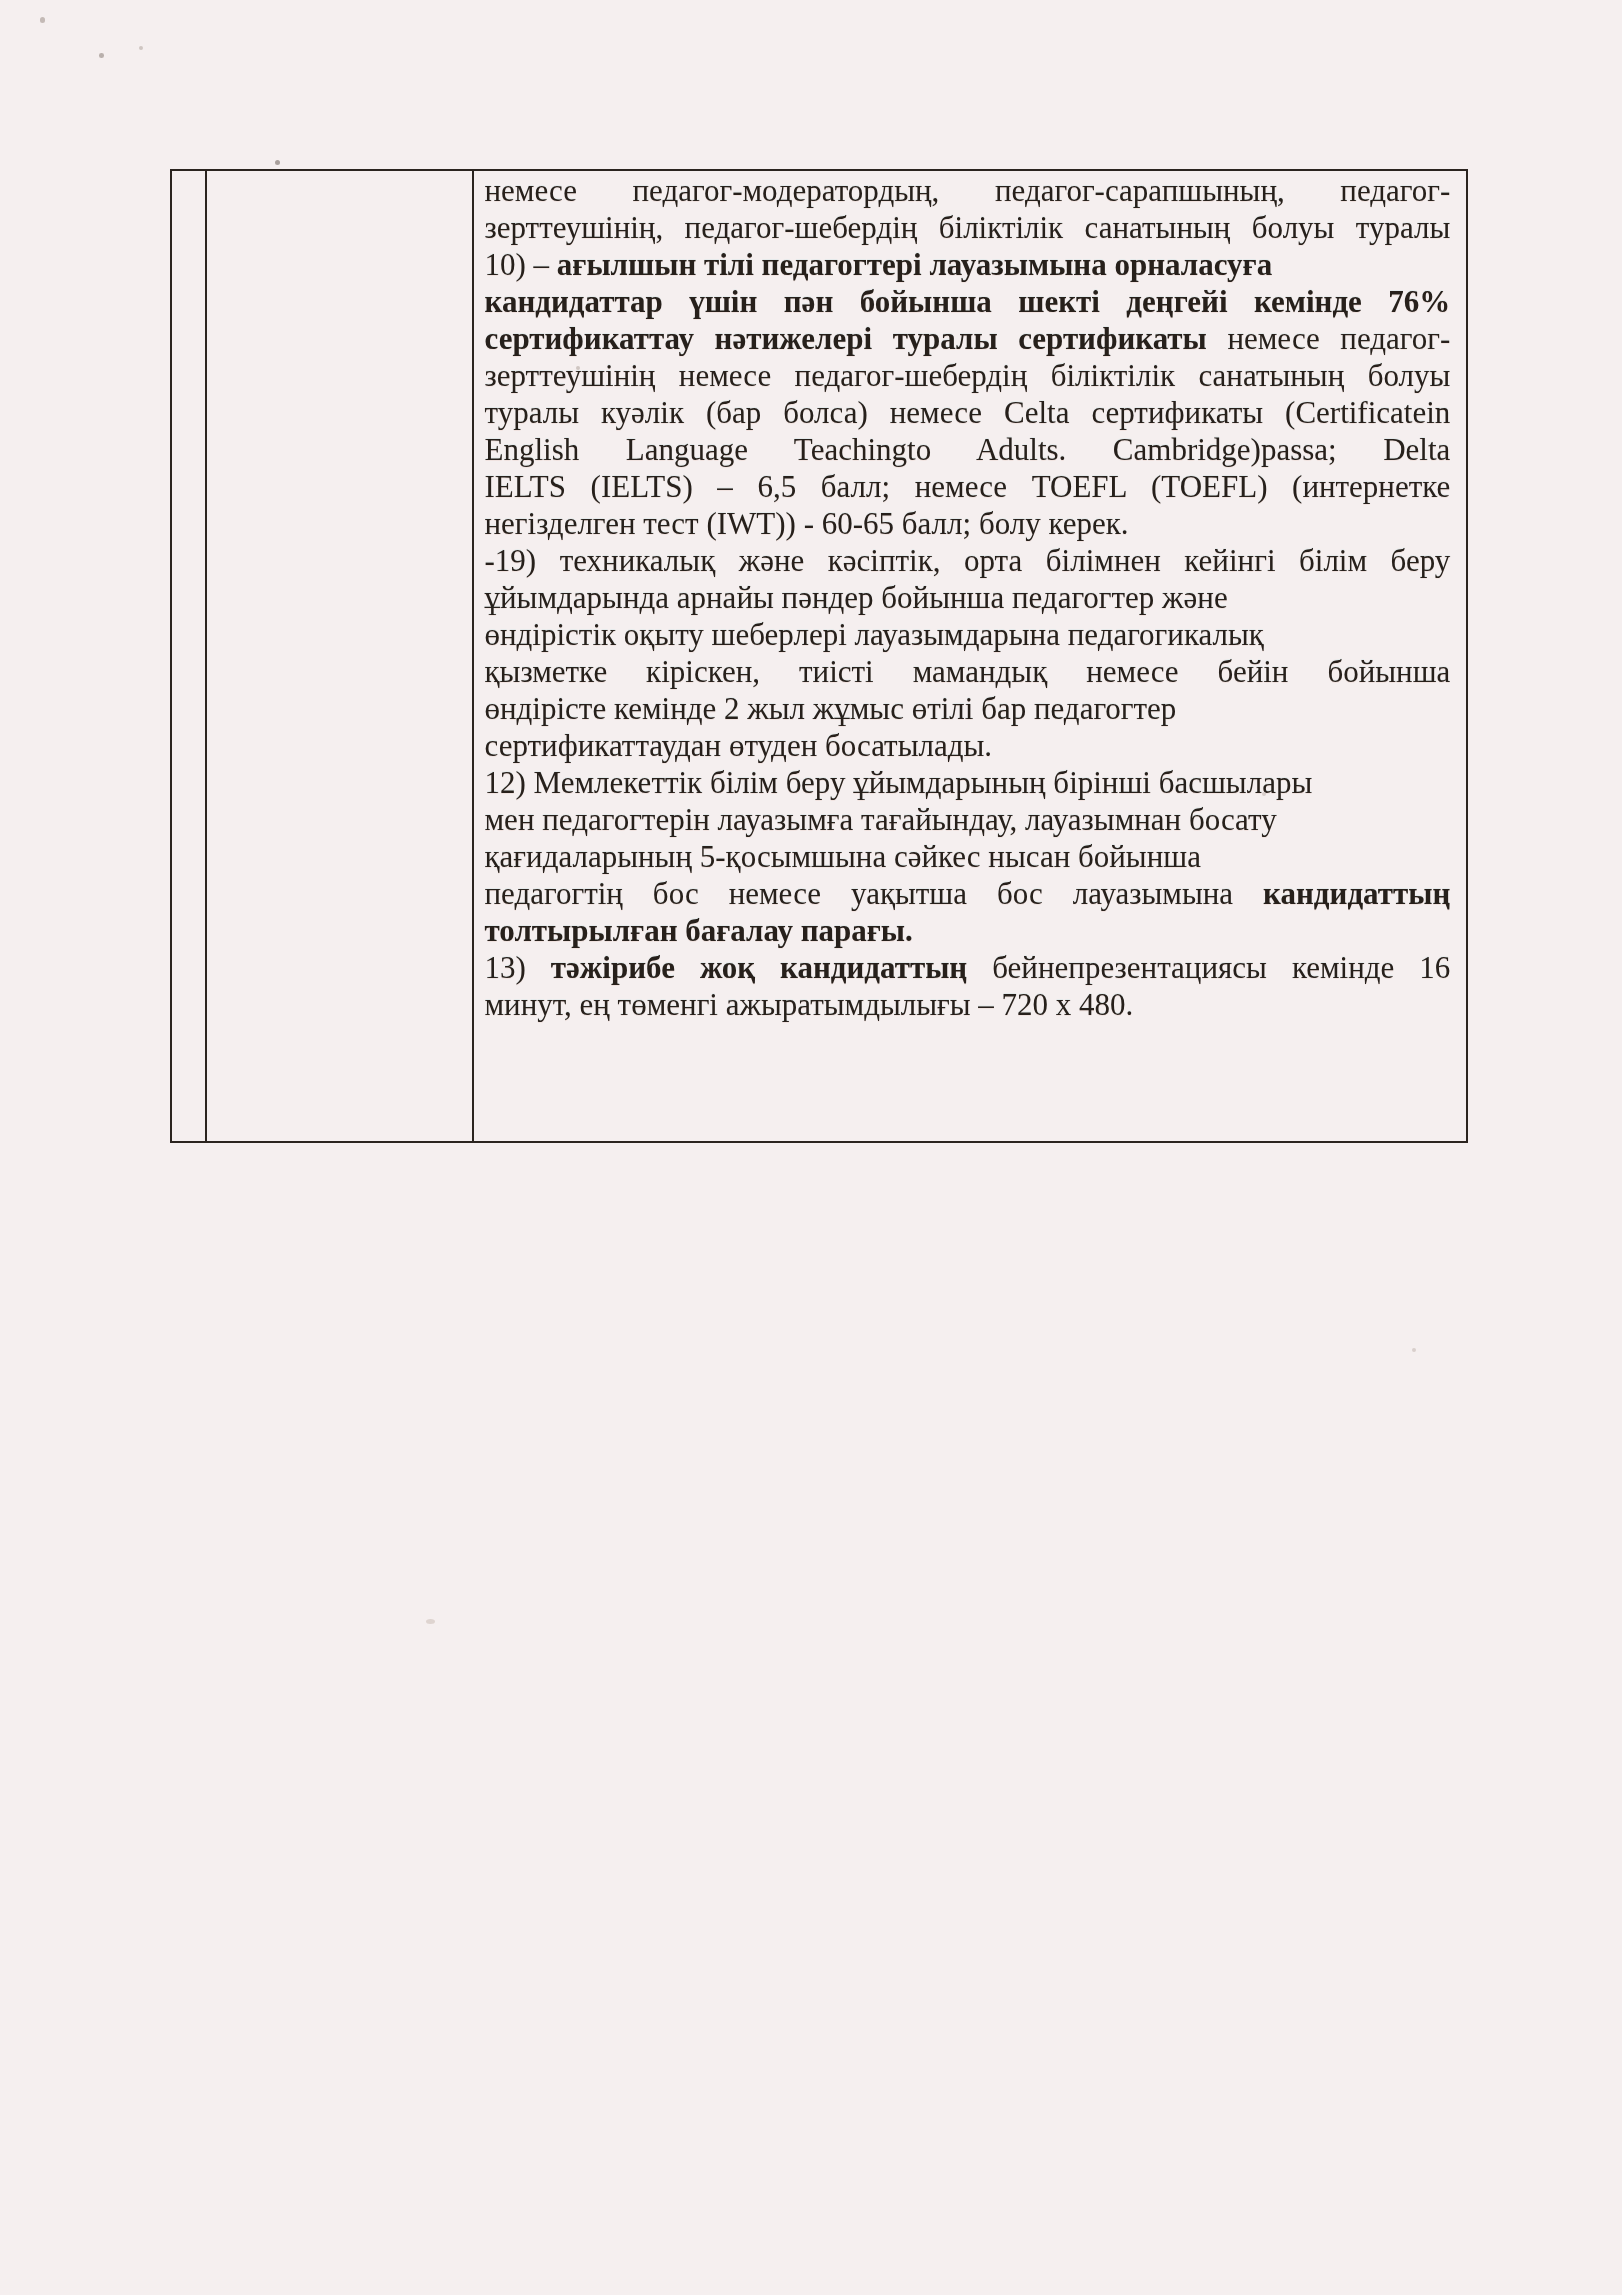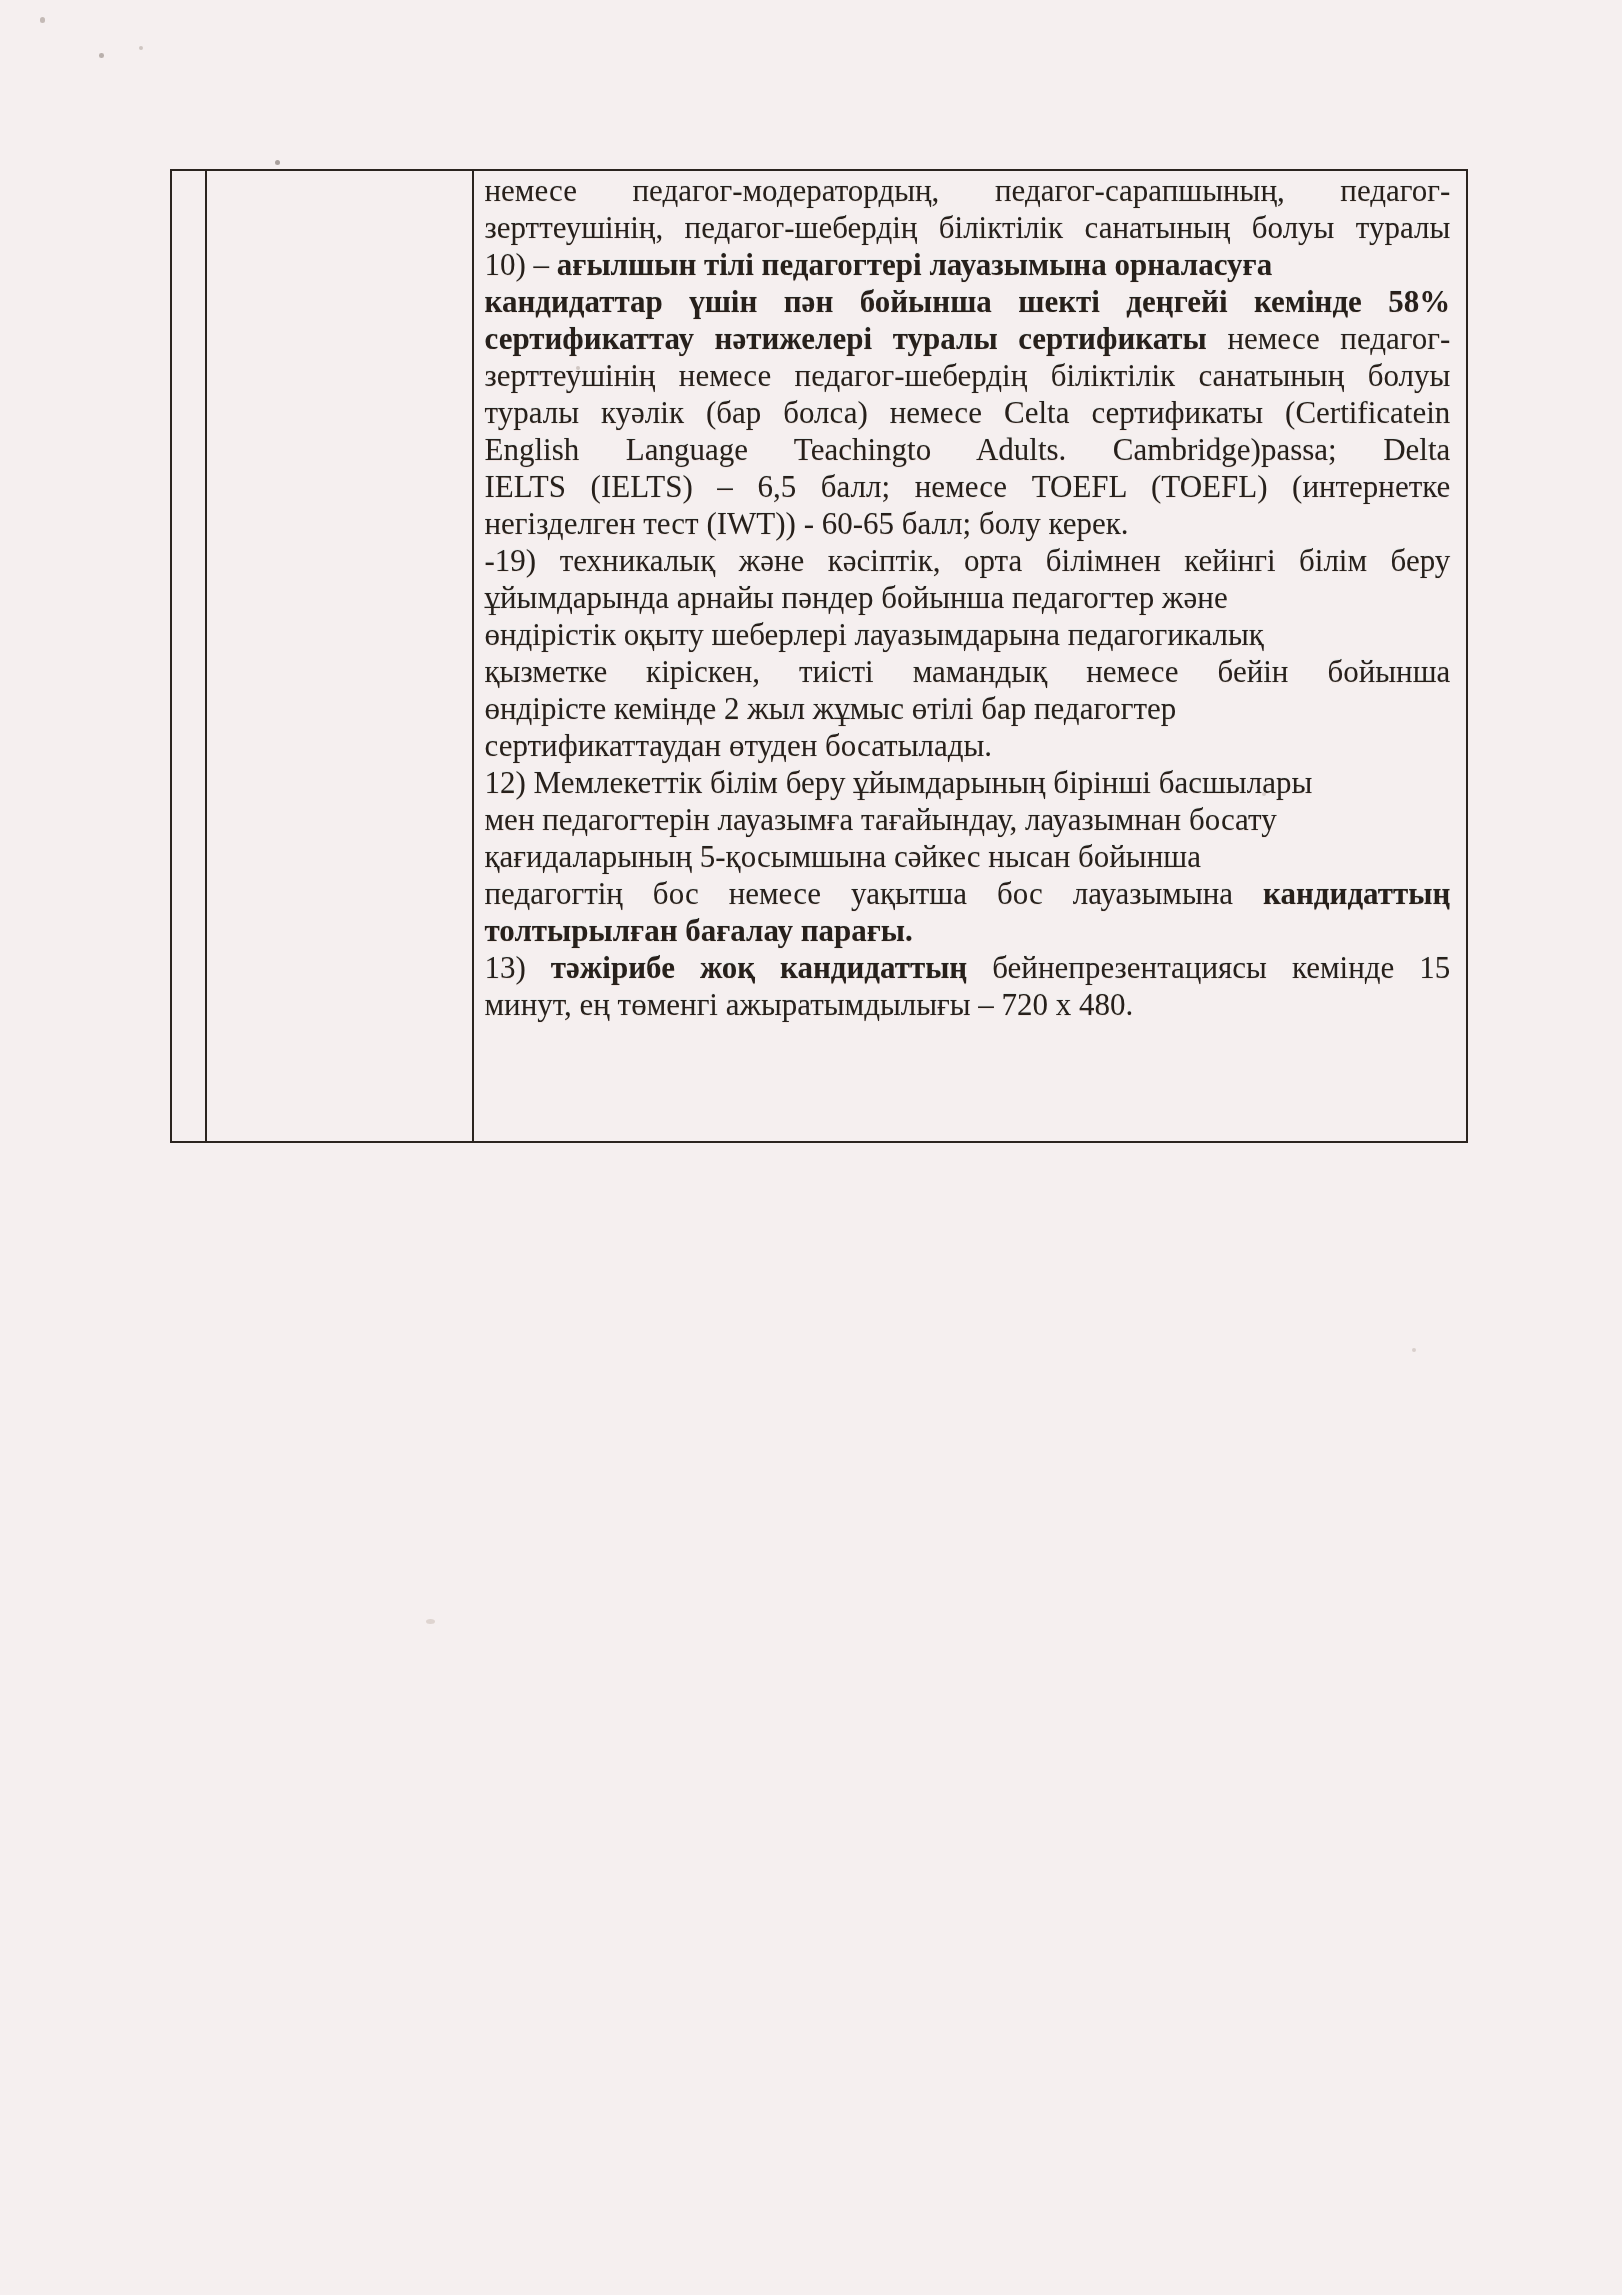--- a/index.html
+++ b/index.html
@@ -69,39 +69,39 @@
 
   <div class="doc-table">
     <div class="cell c1"></div>
     <div class="vline v1"></div>
     <div class="cell c2"></div>
     <div class="vline v2"></div>
     <div class="text-col">
         <div class="line just"><span>немесе педагог-модератордың, педагог-сарапшының, педагог-</span></div>
         <div class="line just"><span>зерттеушінің, педагог-шебердің біліктілік санатының болуы туралы</span></div>
         <div class="line"><span>10) – </span><span class="b">ағылшын тілі педагогтері лауазымына орналасуға</span></div>
-        <div class="line just"><span class="b">кандидаттар үшін пән бойынша шекті деңгейі кемінде 58%</span></div>
+        <div class="line just"><span class="b">кандидаттар үшін пән бойынша шекті деңгейі кемінде 76%</span></div>
         <div class="line just"><span class="b">сертификаттау нәтижелері туралы сертификаты</span><span> немесе педагог-</span></div>
         <div class="line just"><span>зерттеушінің немесе педагог-шебердің біліктілік санатының болуы</span></div>
         <div class="line just"><span>туралы куәлік (бар болса) немесе Celta сертификаты (Certificatein</span></div>
         <div class="line just"><span>English Language Teachingto Adults. Cambridge)passa; Delta</span></div>
         <div class="line just"><span>IELTS (IELTS) – 6,5 балл; немесе TOEFL (TOEFL) (интернетке</span></div>
         <div class="line"><span>негізделген тест (IWT)) - 60-65 балл; болу керек.</span></div>
         <div class="line just"><span>-19) техникалық және кәсіптік, орта білімнен кейінгі білім беру</span></div>
         <div class="line"><span>ұйымдарында арнайы пәндер бойынша педагогтер және</span></div>
         <div class="line"><span>өндірістік оқыту шеберлері лауазымдарына педагогикалық</span></div>
         <div class="line just"><span>қызметке кіріскен, тиісті мамандық немесе бейін бойынша</span></div>
         <div class="line"><span>өндірісте кемінде 2 жыл жұмыс өтілі бар педагогтер</span></div>
         <div class="line"><span>сертификаттаудан өтуден босатылады.</span></div>
         <div class="line"><span>12) Мемлекеттік білім беру ұйымдарының бірінші басшылары</span></div>
         <div class="line"><span>мен педагогтерін лауазымға тағайындау, лауазымнан босату</span></div>
         <div class="line"><span>қағидаларының 5-қосымшына сәйкес нысан бойынша</span></div>
         <div class="line just"><span>педагогтің бос немесе уақытша бос лауазымына </span><span class="b">кандидаттың</span></div>
         <div class="line"><span class="b">толтырылған бағалау парағы.</span></div>
-        <div class="line just"><span>13) </span><span class="b">тәжірибе жоқ кандидаттың</span><span> бейнепрезентациясы кемінде 15</span></div>
+        <div class="line just"><span>13) </span><span class="b">тәжірибе жоқ кандидаттың</span><span> бейнепрезентациясы кемінде 16</span></div>
         <div class="line"><span>минут, ең төменгі ажыратымдылығы – 720 x 480.</span></div>
       </div>
   </div>
 
   <div class="bottom-strip"></div>
 
 <div class="speckle" style="left: 27.5px; top: 17px; width: 5.9px; height: 5.9px; background: rgb(196, 186, 182);"></div>
     <div class="speckle" style="left: 87px; top: 53px; width: 4.6px; height: 4.6px; background: rgb(185, 176, 172);"></div>
     <div class="speckle" style="left: 127px; top: 46px; width: 3.9px; height: 3.9px; background: rgb(207, 198, 194);"></div>
     <div class="speckle" style="left: 263px; top: 160px; width: 5.2px; height: 5.2px; background: rgb(169, 160, 156);"></div>

